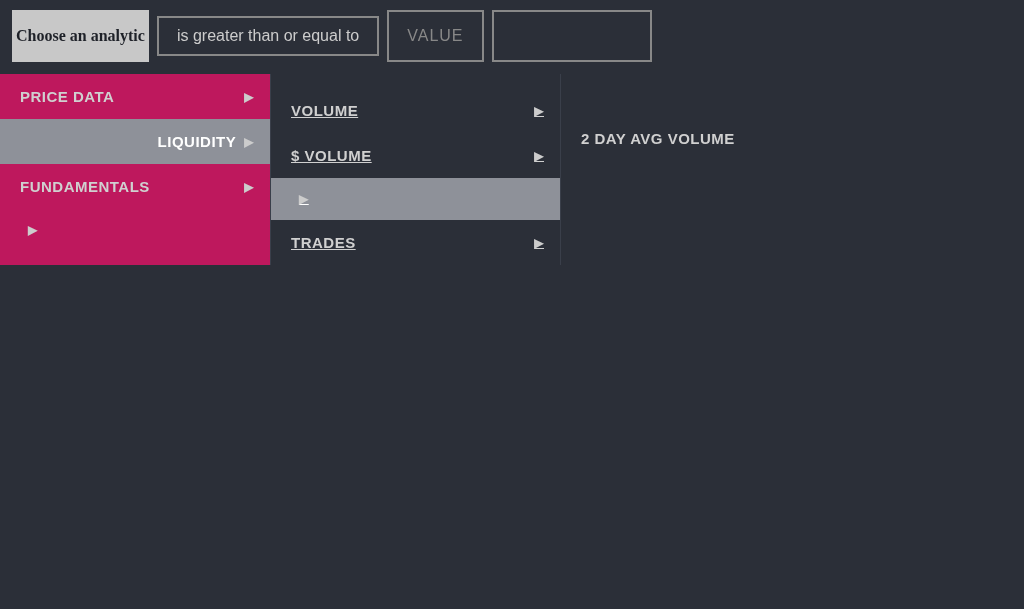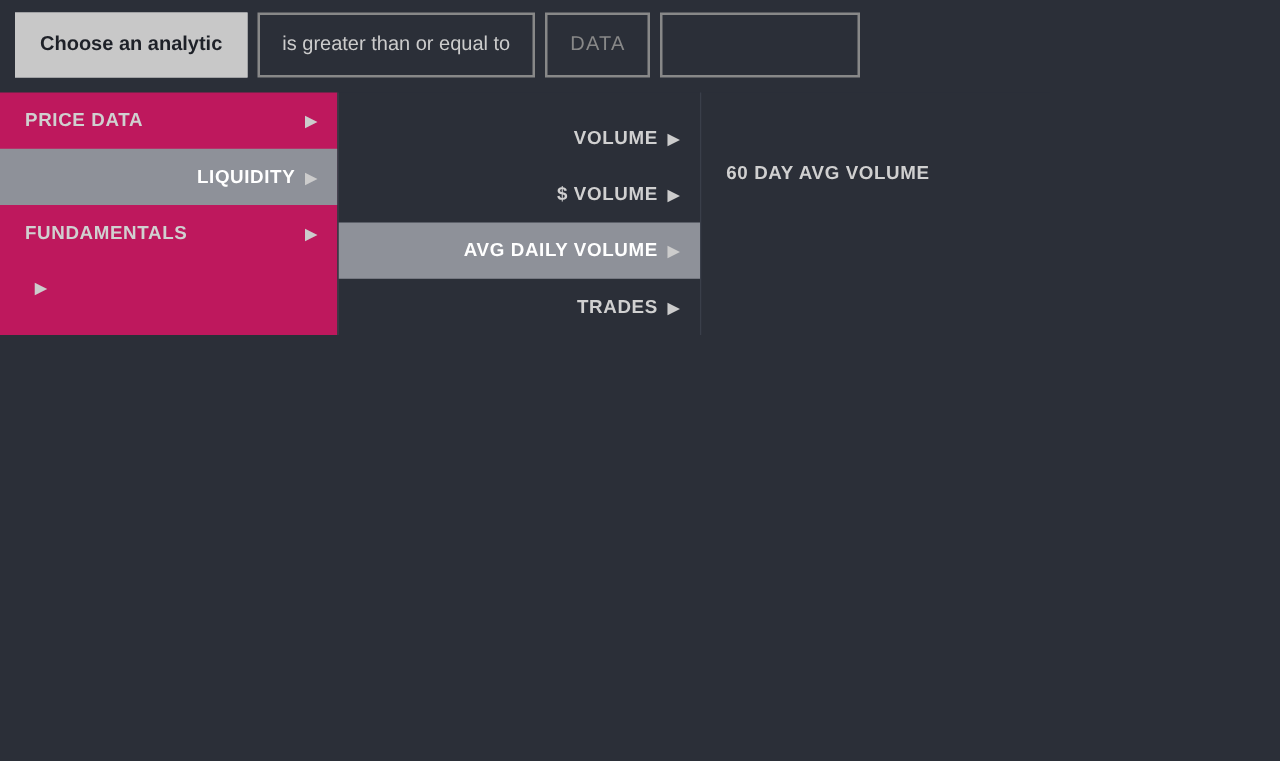--- a/index.html
+++ b/index.html
@@ -20,38 +20,39 @@
     .top-bar {
       display: flex;
       align-items: center;
       padding: 10px 12px;
       gap: 8px;
       background-color: #2b2f38;
     }
 
     .top-bar-btn {
       height: 52px;
-      padding: 0 18px;
+      padding: 0 2px;
       border: 2px solid #be185d;
       background: transparent;
       color: #ffffff;
       font-size: 16px;
       font-weight: bold;
       cursor: pointer;
       white-space: nowrap;
+      font-family: Liberation Serif, serif;
     }
 
     .top-bar-btn.active {
       background-color: #c8c8c8;
       color: #1e2128;
       border-color: #c8c8c8;
     }
 
     .top-bar-condition {
-      height: 52px;
+      height: 40px;
       padding: 0 18px;
       border: 2px solid #888;
       background: transparent;
       color: #cccccc;
       font-size: 16px;
       cursor: pointer;
       white-space: nowrap;
     }
 
     .top-bar-value {
@@ -116,28 +117,29 @@
     
     .menu-level2 {
       min-width: 290px;
       background-color: #2b2f38;
       border-left: 1px solid #3a3f4a;
     }
 
     .menu-item2 {
       display: flex;
       align-items: center;
-      justify-content: flex-end;
+      justify-content: space-between;
       padding: 14px 16px 14px 20px;
       color: #d0d0d0;
       font-size: 15px;
       font-weight: 600;
       letter-spacing: 0.5px;
       cursor: pointer;
       text-transform: uppercase;
+      text-decoration: underline;
     }
 
     .menu-item2.selected {
       background-color: #8e9199;
       color: #ffffff;
     }
 
     .menu-item2 .arrow {
       color: #cccccc;
       font-size: 12px;
@@ -166,21 +168,21 @@
     .spacer-row {
       height: 14px;
     }
   </style>
 </head>
 <body>
 
 <div class="top-bar">
   <button class="top-bar-btn active">Choose an analytic</button>
   <button class="top-bar-condition">is greater than or equal to</button>
-  <button class="top-bar-value">DATA</button>
+  <button class="top-bar-value">VALUE</button>
   <input class="top-bar-input" type="text" value="" style="">
 </div>
 
 <div class="menu-container">
 
   <div class="menu-level1">
     <div class="menu-item">
       <span>PRICE DATA</span>
       <span class="arrow">▶</span>
     </div>
@@ -201,31 +203,30 @@
     <div class="spacer-row"></div>
     <div class="menu-item2">
       <span>VOLUME</span>
       <span class="arrow">▶</span>
     </div>
     <div class="menu-item2">
       <span>$ VOLUME</span>
       <span class="arrow">▶</span>
     </div>
     <div class="menu-item2 selected">
-      <span>AVG DAILY VOLUME</span>
       <span class="arrow">▶</span>
     </div>
     <div class="menu-item2">
       <span>TRADES</span>
       <span class="arrow">▶</span>
     </div>
   </div>
 
   <div class="menu-level3">
     <div class="spacer-row"></div>
     <div class="spacer-row"></div>
     <div class="spacer-row"></div>
     <div class="menu-item3">
-      <span>60 DAY AVG VOLUME</span>
+      <span>2 DAY AVG VOLUME</span>
     </div>
   </div>
 
 </div>
 
 </body></html>

